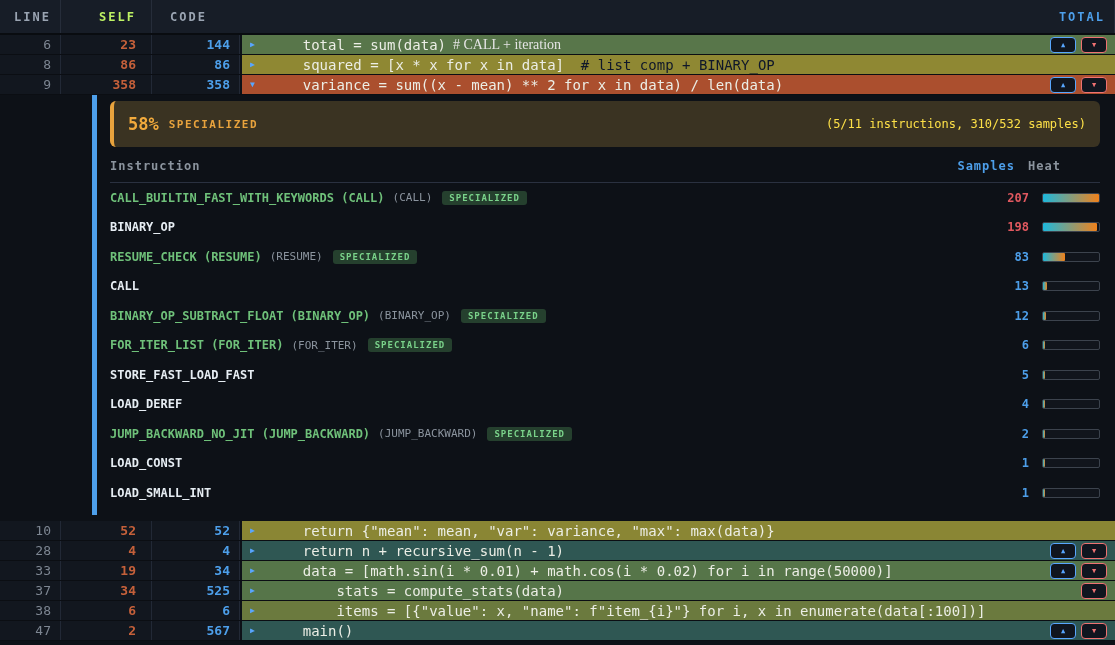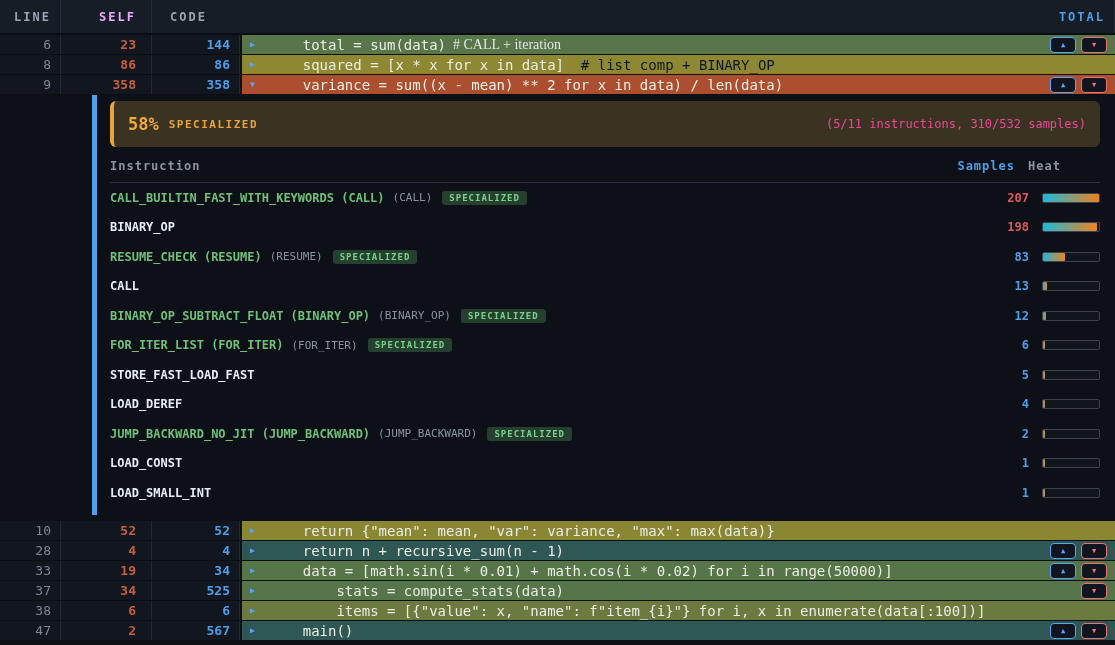--- a/index.html
+++ b/index.html
@@ -14,21 +14,21 @@
     display:flex; height:35px; background:#171d27;
     border-bottom:2px solid #090c10;
     font-size:12px; font-weight:bold; letter-spacing:2px; color:#9aa4b2;
     align-items:center;
   }
   .hdr .cell { border-right:1px solid #262d3a; height:100%; display:flex; align-items:center; }
   .cell.line  { width:61px;  justify-content:flex-end; padding-right:9px; }
   .cell.self  { width:91px;  justify-content:flex-end; padding-right:15px; }
   .cell.total { width:88px;  justify-content:flex-end; padding-right:9px; }
   .hdr .code-h { flex:1; padding-left:18px; border-right:none; }
-  .hdr .self  { color:#f0abfc; }
+  .hdr .self  { color:#bef264; }
   .hdr .total { color:#4d9fea; }
   
   .code-row { display:flex; height:20px; border-bottom:1px solid #0b0e13; align-items:stretch; }
   .code-row .cell { font-size:13px; display:flex; align-items:center; background:#12171f; border-right:1px solid #222936; }
   .code-row .cell.line  { color:#7d8692; }
   .code-row .cell.self  { color:#c5603a; font-weight:bold; }
   .code-row .cell.total { color:#4d9fea; font-weight:bold; }
   .code-cell { flex:1; margin-left:2px; display:flex; align-items:center; white-space:pre; overflow:hidden; }
   .expander { width:10px; margin-left:8px; font-size:8px; color:#58a6ff; flex:0 0 auto; cursor:pointer; }
   .code-text { font-size:14px; color:#eceee6; margin-left:9px; }
@@ -48,21 +48,21 @@
   .panel { display:flex; height:426px; background:#0d1117; }
   .panel-gutter { width:92px; }
   .panel-line { width:5px; background:#4d9fea; height:420px; }
   .panel-body { flex:1; padding:6px 15px 0 13px; overflow:hidden; }
   .banner {
     height:46px; background:#3a3322; border-left:4px solid #e8a33d;
     border-radius:6px; display:flex; align-items:center; padding:0 14px;
   }
   .banner-pct { font-size:17px; font-weight:bold; color:#f2aa3c; }
   .banner-label { font-size:11px; font-weight:bold; color:#e8a33d; letter-spacing:1.5px; margin-left:10px; }
-  .banner-detail { margin-left:auto; font-size:12px; color:#ec4899; }
+  .banner-detail { margin-left:auto; font-size:12px; color:#fde047; }
   
   .insn-hdr { display:flex; align-items:center; height:24px; margin-top:12px; border-bottom:1px solid #2a3140; padding-bottom:10px; }
   .insn-hdr .c-insn { flex:1; font-size:12px; color:#8b949e; font-weight:bold; letter-spacing:1px; }
   .insn-hdr .c-samples { width:70px; text-align:right; font-size:12px; font-weight:bold; color:#4d9fea; letter-spacing:1px; }
   .insn-hdr .c-heat { width:72px; margin-left:13px; font-size:12px; color:#8b949e; font-weight:bold; letter-spacing:1px; }
   .insn-row { display:flex; align-items:center; height:29.5px; }
   .insn-left { flex:1; display:flex; align-items:center; white-space:nowrap; overflow:hidden; }
   .insn-name { font-size:12px; font-weight:bold; }
   .insn-name.specialized { color:#6fc17a; }
   .insn-name.plain { color:#e6edf3; }

